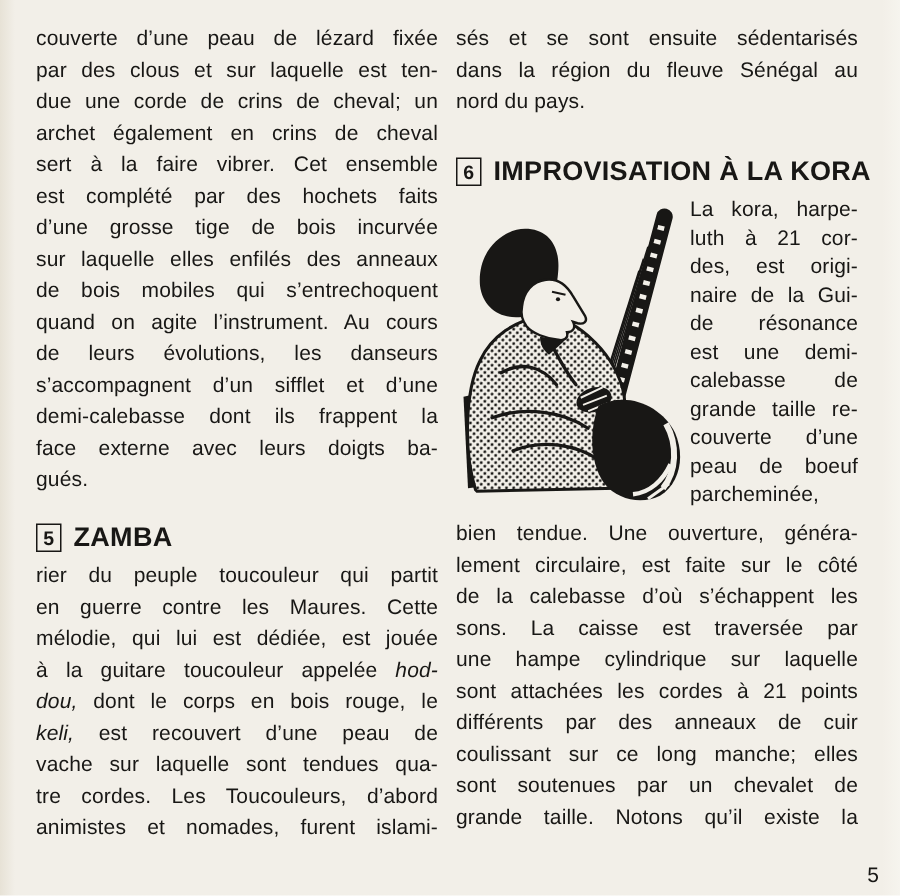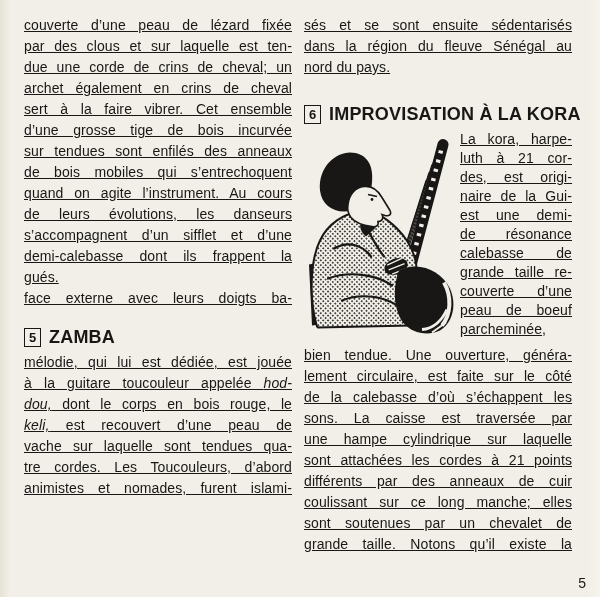--- a/index.html
+++ b/index.html
@@ -11,21 +11,20 @@
     background:linear-gradient(90deg, #e7e2d6 0px, var(--page-bg) 10px, var(--page-bg) 588px, #f6f4ee 600px);
     color:var(--ink); overflow:hidden;
   }
   .col { position:absolute; top:15px; }
   .col-left  { left:24px;  width:268px; }
   .col-right { left:304px; width:268px; }
   .line {
     font-size:14px; line-height:21px;
     text-align:justify; text-align-last:justify;
     letter-spacing:.1px;
-    text-decoration:underline;
   }
   .line.no-just { text-align-last:left; }
   .line i { font-style:italic; }
   .heading-row { display:flex; align-items:center; gap:8px; height:24px; }
   .hr-left  { margin-top:16px; margin-bottom:3px; }
   .hr-right { margin-top:24px; margin-bottom:4px; }
   .num-box {
     display:inline-flex; align-items:center; justify-content:center;
     width:17px; height:19px; border:1.5px solid var(--ink);
     font-size:13px; font-weight:600; background:transparent; flex:none;
@@ -47,37 +46,40 @@
 
 <div class="page">
 
   <div class="col col-left">
     <div>
         <div class="line"><span>couverte d’une peau de lézard fixée</span></div>
         <div class="line"><span>par des clous et sur laquelle est ten-</span></div>
         <div class="line"><span>due une corde de crins de cheval; un</span></div>
         <div class="line"><span>archet également en crins de cheval</span></div>
         <div class="line"><span>sert à la faire vibrer. Cet ensemble</span></div>
+        <div class="line"><span>est complété par des hochets faits</span></div>
         <div class="line"><span>d’une grosse tige de bois incurvée</span></div>
-        <div class="line"><span>sur tendues sont enfilés des anneaux</span></div>
+        <div class="line"><span>sur laquelle elles enfilés des anneaux</span></div>
         <div class="line"><span>de bois mobiles qui s’entrechoquent</span></div>
         <div class="line"><span>quand on agite l’instrument. Au cours</span></div>
         <div class="line"><span>de leurs évolutions, les danseurs</span></div>
         <div class="line"><span>s’accompagnent d’un sifflet et d’une</span></div>
         <div class="line"><span>demi-calebasse dont ils frappent la</span></div>
+        <div class="line"><span>face externe avec leurs doigts ba-</span></div>
         <div class="line no-just"><span>gués.</span></div>
-        <div class="line"><span>face externe avec leurs doigts ba-</span></div>
       </div>
 
     <div class="heading-row hr-left">
       <span class="num-box">5</span>
       <span class="sec-title">ZAMBA</span>
     </div>
 
     <div class="para2-left">
+        <div class="line"><span>rier du peuple toucouleur qui partit</span></div>
+        <div class="line"><span>en guerre contre les Maures. Cette</span></div>
         <div class="line"><span>mélodie, qui lui est dédiée, est jouée</span></div>
         <div class="line"><span>à la guitare toucouleur appelée </span><i>hod-</i></div>
         <div class="line"><i>dou,</i><span> dont le corps en bois rouge, le</span></div>
         <div class="line"><i>keli,</i><span> est recouvert d’une peau de</span></div>
         <div class="line"><span>vache sur laquelle sont tendues qua-</span></div>
         <div class="line"><span>tre cordes. Les Toucouleurs, d’abord</span></div>
         <div class="line"><span>animistes et nomades, furent islami-</span></div>
       </div>
   </div>
 
@@ -150,22 +152,22 @@
           <line x1="128" y1="202" x2="142" y2="192"></line>
           <line x1="133" y1="204" x2="146" y2="195"></line>
         </g>
       </svg>
 
       <div class="wrap-col">
           <div class="line"><span>La kora, harpe-</span></div>
           <div class="line"><span>luth à 21 cor-</span></div>
           <div class="line"><span>des, est origi-</span></div>
           <div class="line"><span>naire de la Gui-</span></div>
+          <div class="line"><span>de résonance</span></div>
           <div class="line"><span>est une demi-</span></div>
-          <div class="line"><span>de résonance</span></div>
           <div class="line"><span>calebasse de</span></div>
           <div class="line"><span>grande taille re-</span></div>
           <div class="line"><span>couverte d’une</span></div>
           <div class="line"><span>peau de boeuf</span></div>
           <div class="line no-just"><span>parcheminée,</span></div>
         </div>
     </div>
 
     <div class="para2-right">
         <div class="line"><span>bien tendue. Une ouverture, généra-</span></div>

